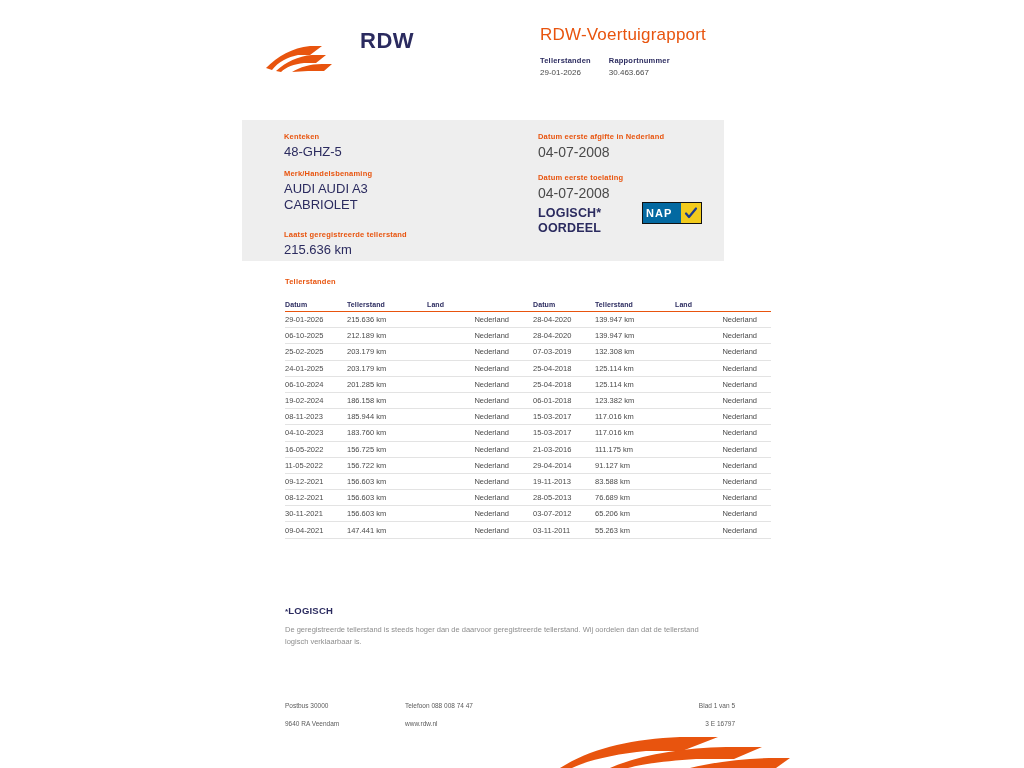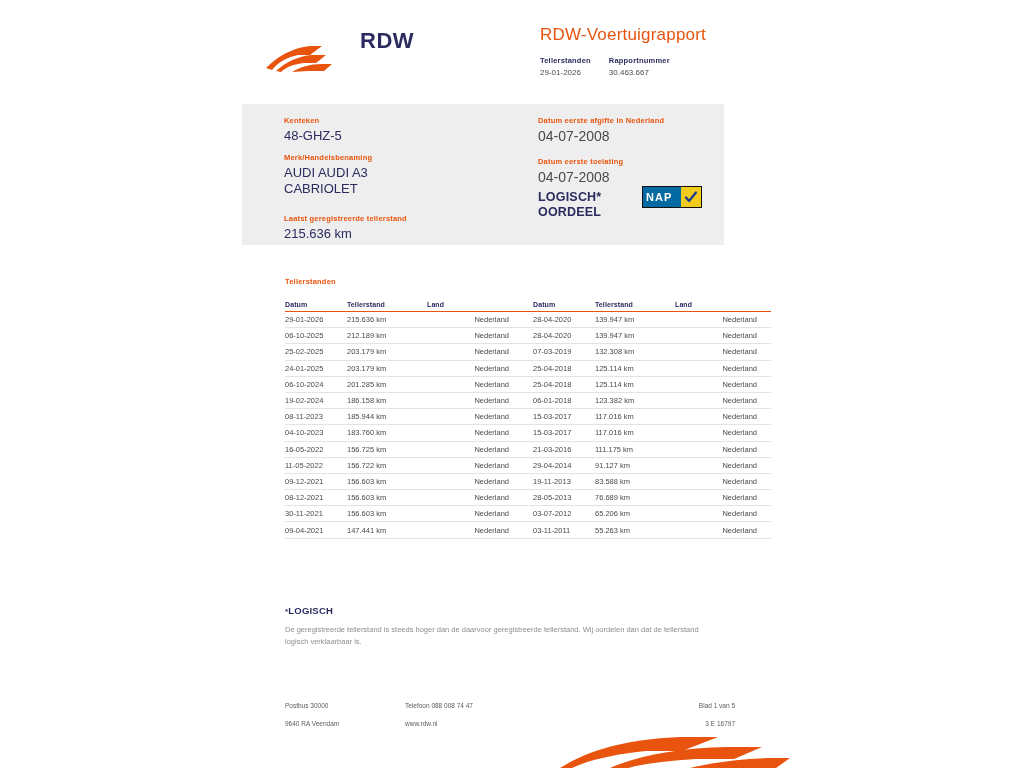--- a/index.html
+++ b/index.html
@@ -85,21 +85,21 @@
     font-size: 8px;
     color: #4a4a4a;
     margin-top: 3px;
     white-space: nowrap;
   }
 
   
   .summary {
     position: absolute;
     left: 242px;
-    top: 104px;
+    top: 120px;
     width: 482px;
     height: 141px;
     background: #eeeeee;
   }
   .sum-left {
     position: absolute;
     left: 42px;
     top: 12px;
     width: 230px;
   }

